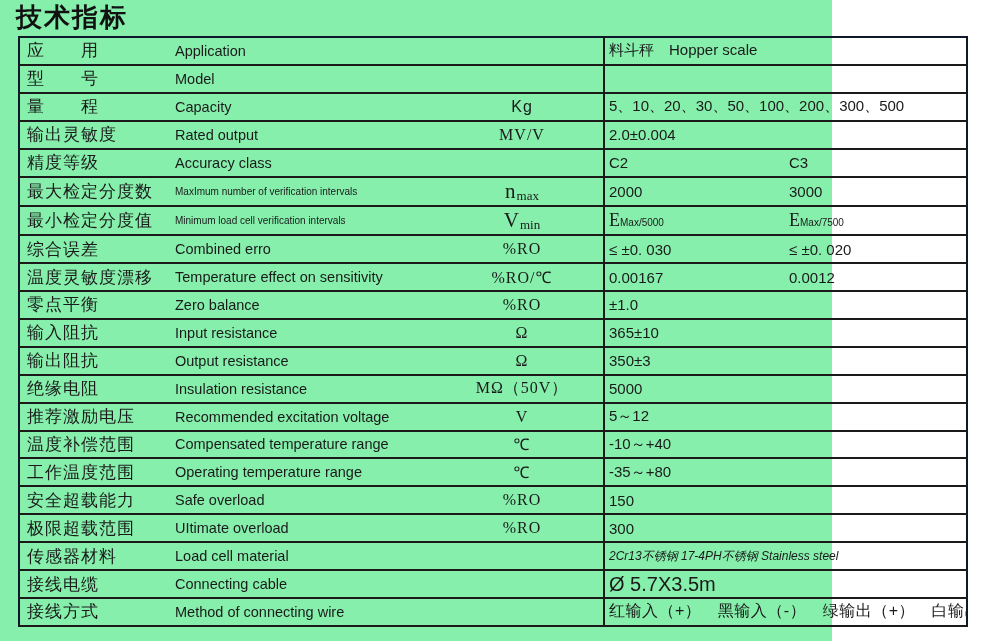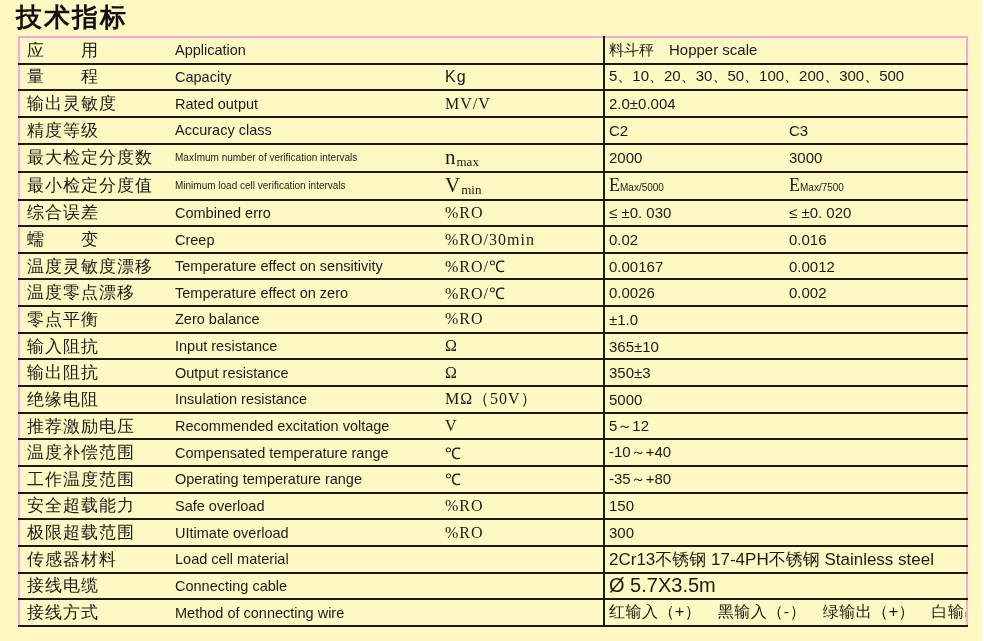--- a/index.html
+++ b/index.html
@@ -1,29 +1,29 @@
 <!DOCTYPE html>
 <html><head>
 <meta charset="utf-8">
 <style>
   html,body{margin:0;padding:0;background:#ffffff;width:984px;height:641px;overflow:hidden;
     font-family:"Liberation Sans",sans-serif;color:#1a1a1a;}
-  .page{position:relative;width:982px;height:641px;background:#fef9c3;}
+  .page{position:relative;width:832px;height:641px;background:#86efac;}
   .title{position:absolute;left:16px;top:0px;font-size:26px;font-weight:bold;letter-spacing:2px;color:#111;}
   table.spec{position:absolute;left:18px;top:36px;width:948px;height:591px;
-    border-collapse:collapse;table-layout:fixed;border:2px solid #f9a8d4;}
+    border-collapse:collapse;table-layout:fixed;border:2px solid #0f172a;}
   tr{height:25.7px;}
   td{padding:0 4px;vertical-align:middle;border-bottom:2px solid #1a1a1a;overflow:hidden;white-space:nowrap;}
   td.cn{font-size:17px;padding-left:7px;letter-spacing:1px;}
   td.en{font-size:14.5px;padding-left:2px;margin-left:40px;}
   td.en.small{font-size:10px;}
-  td.unit{font-family:"Liberation Serif",serif;font-size:16px;letter-spacing:1px;}
+  td.unit{text-align:center;font-family:"Liberation Serif",serif;font-size:16px;letter-spacing:1px;}
   td.val{text-align:left;font-size:15px;border-left:2px solid #1a1a1a;}
   td.val.c3{border-left:none;}
-  td.val.sm{font-size:17px;}
+  td.val.sm{font-size:12px;font-style:italic;}
   td.val.xs{font-size:16px;letter-spacing:0.5px;}
   .ub{font-family:"Liberation Serif",serif;font-size:21px;}
   .us{font-size:13px;vertical-align:-2px;letter-spacing:0;}
   .eb{font-family:"Liberation Serif",serif;font-size:18px;}
   .es{font-size:10px;letter-spacing:0;}
 </style>
 </head>
 <body>
 
 <div class="page">
@@ -36,20 +36,26 @@
         <col style="width:163px">
       <col style="width:181px">
         <col style="width:182px">
     </colgroup>
     <tbody>
       <tr>
         <td class="cn">应　　用</td>
         <td class="en">Application</td>
         <td class="unit"></td>
         <td class="val" colspan="2">料斗秤　Hopper scale</td>
+      </tr>
+      <tr>
+        <td class="cn">型　　号</td>
+        <td class="en">Model</td>
+        <td class="unit"></td>
+        <td class="val" colspan="2"></td>
       </tr>
       <tr>
         <td class="cn">量　　程</td>
         <td class="en">Capacity</td>
         <td class="unit" style="font-family:'Liberation Sans',sans-serif">Kg</td>
         <td class="val" colspan="2">5、10、20、30、50、100、200、300、500</td>
       </tr>
       <tr>
         <td class="cn">输出灵敏度</td>
         <td class="en">Rated output</td>
@@ -78,39 +84,25 @@
         <td class="val c3"><span class="eb">E</span><span class="es">Max/7500</span></td>
       </tr>
       <tr>
         <td class="cn">综合误差</td>
         <td class="en">Combined erro</td>
         <td class="unit">%RO</td>
         <td class="val">≤ ±0. 030</td>
         <td class="val c3">≤ ±0. 020</td>
       </tr>
       <tr>
-        <td class="cn">蠕　　变</td>
-        <td class="en">Creep</td>
-        <td class="unit">%RO/30min</td>
-        <td class="val">0.02</td>
-        <td class="val c3">0.016</td>
-      </tr>
-      <tr>
         <td class="cn">温度灵敏度漂移</td>
         <td class="en">Temperature effect on sensitivity</td>
         <td class="unit">%RO/℃</td>
         <td class="val">0.00167</td>
         <td class="val c3">0.0012</td>
-      </tr>
-      <tr>
-        <td class="cn">温度零点漂移</td>
-        <td class="en">Temperature effect on zero</td>
-        <td class="unit">%RO/℃</td>
-        <td class="val">0.0026</td>
-        <td class="val c3">0.002</td>
       </tr>
       <tr>
         <td class="cn">零点平衡</td>
         <td class="en">Zero balance</td>
         <td class="unit">%RO</td>
         <td class="val" colspan="2">±1.0</td>
       </tr>
       <tr>
         <td class="cn">输入阻抗</td>
         <td class="en">Input resistance</td>

